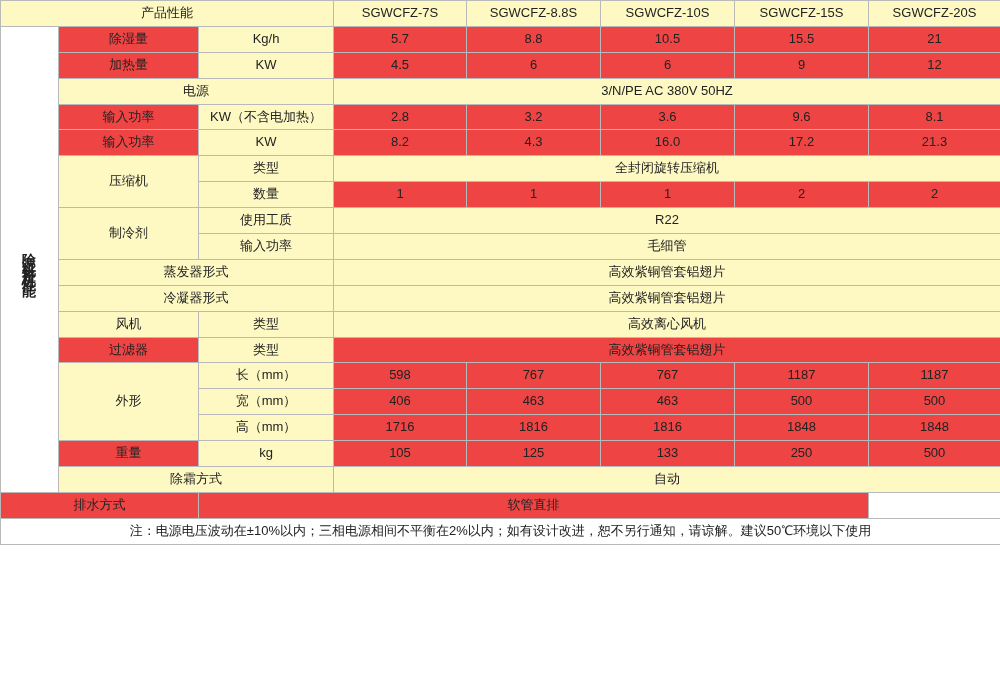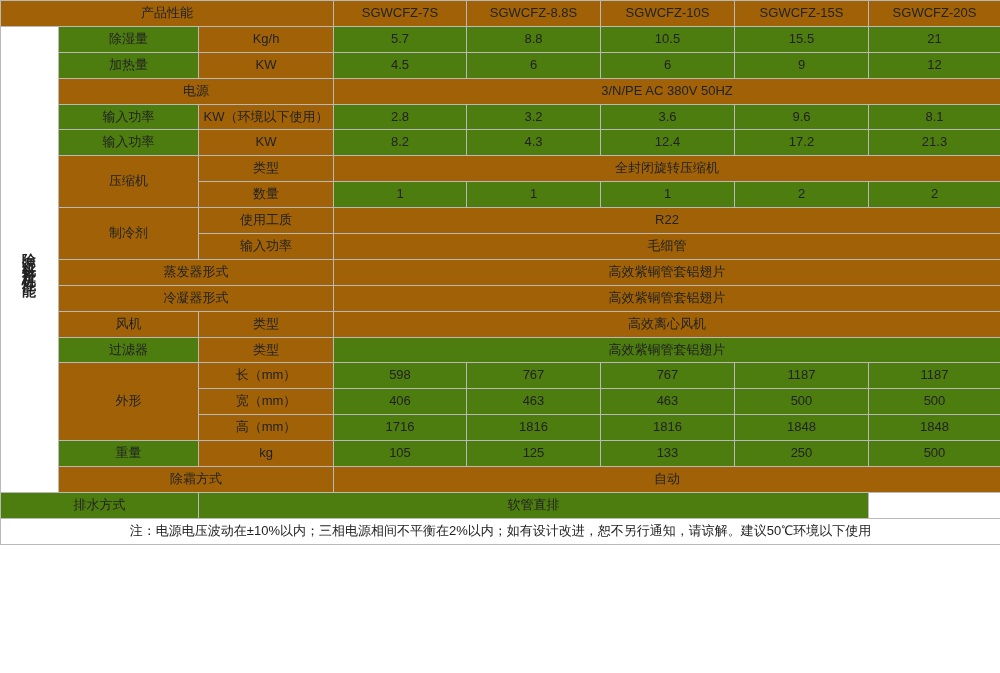--- a/index.html
+++ b/index.html
@@ -22,24 +22,24 @@
   #spec-table td {
     border: 1px solid #b9b9b9;
     font-size: 13px;
     text-align: center;
     vertical-align: middle;
     padding: 4px 2px;
     line-height: 1.3;
     color: #222222;
   }
   .shade {
-    background: #a16207;
+    background: #fef9c3;
   }
   .white {
-    background: #4d7c0f;
+    background: #ef4444;
   }
   .vertical-head {
     writing-mode: vertical-rl;
     text-orientation: upright;
     letter-spacing: 4px;
     font-size: 14px;
     font-weight: bold;
     white-space: nowrap;
     background: #ffffff;
     width: 34px;
@@ -130,34 +130,34 @@
       <td class="white">12</td>
     </tr>
 
     <tr>
       <td class="shade" colspan="2">电源</td>
       <td class="shade" colspan="5">3/N/PE AC 380V 50HZ</td>
     </tr>
 
     <tr>
       <td class="white">输入功率</td>
-      <td class="shade unit-small">KW（环境以下使用）</td>
+      <td class="shade unit-small">KW（不含电加热）</td>
       <td class="white">2.8</td>
       <td class="white">3.2</td>
       <td class="white">3.6</td>
       <td class="white">9.6</td>
       <td class="white">8.1</td>
     </tr>
 
     <tr>
       <td class="white">输入功率</td>
       <td class="shade">KW</td>
       <td class="white">8.2</td>
       <td class="white">4.3</td>
-      <td class="white">12.4</td>
+      <td class="white">16.0</td>
       <td class="white">17.2</td>
       <td class="white">21.3</td>
     </tr>
 
     <tr>
       <td class="shade" rowspan="2">压缩机</td>
       <td class="shade">类型</td>
       <td class="shade" colspan="5">全封闭旋转压缩机</td>
     </tr>
 

